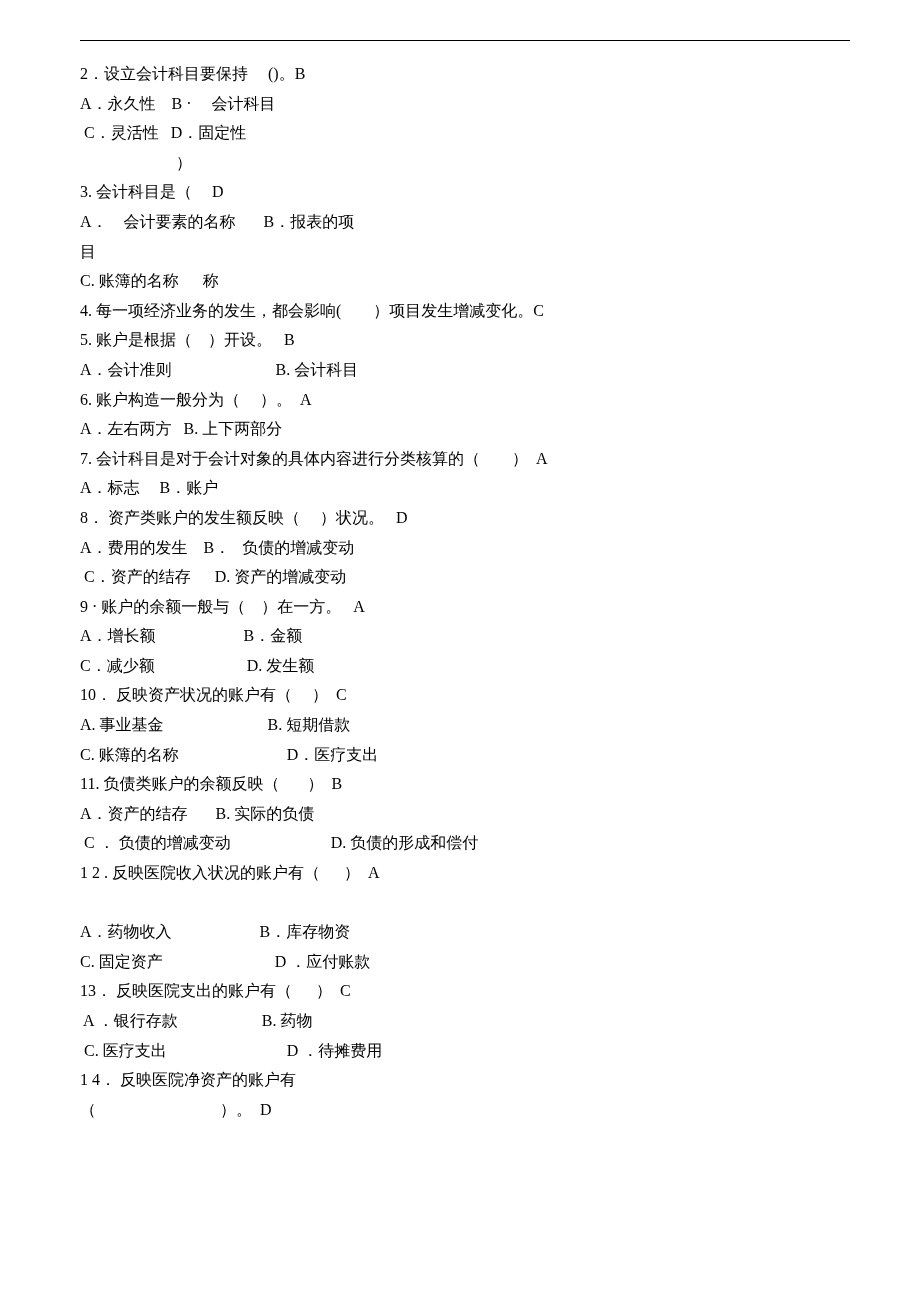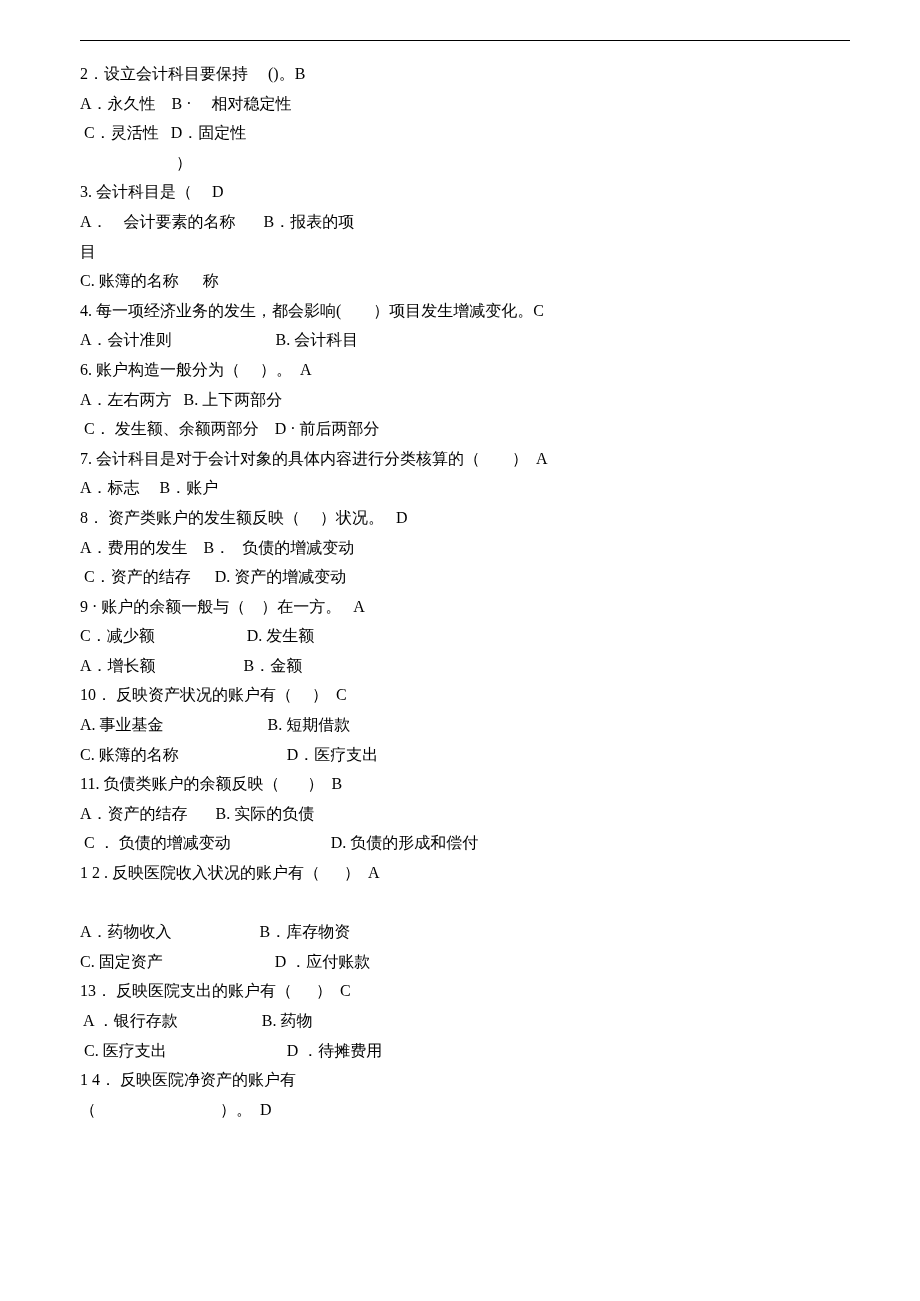--- a/index.html
+++ b/index.html
@@ -27,40 +27,40 @@
     white-space: pre;
   }
 </style>
 </head>
 <body>
 
 <div class="page">
   <div class="hr-top"></div>
   <div id="content">
       <div class="line">2．设立会计科目要保持     ()。B</div>
-      <div class="line">A．永久性    B ·     相对稳定性</div>
+      <div class="line">A．永久性    B ·     会计科目</div>
       <div class="line"> C．灵活性   D．固定性</div>
       <div class="line">                        ）</div>
       <div class="line">3. 会计科目是（     D</div>
       <div class="line">A．    会计要素的名称       B．报表的项</div>
       <div class="line">目</div>
       <div class="line">C. 账簿的名称      称</div>
       <div class="line">4. 每一项经济业务的发生，都会影响(        ）项目发生增减变化。C</div>
+      <div class="line">5. 账户是根据（    ）开设。   B</div>
       <div class="line">A．会计准则                          B. 会计科目</div>
       <div class="line">6. 账户构造一般分为（     ）。  A</div>
       <div class="line">A．左右两方   B. 上下两部分</div>
-      <div class="line"> C． 发生额、余额两部分    D · 前后两部分</div>
       <div class="line">7. 会计科目是对于会计对象的具体内容进行分类核算的（        ）  A</div>
       <div class="line">A．标志     B．账户</div>
       <div class="line">8． 资产类账户的发生额反映（     ）状况。   D</div>
       <div class="line">A．费用的发生    B．   负债的增减变动</div>
       <div class="line"> C．资产的结存      D. 资产的增减变动</div>
       <div class="line">9 · 账户的余额一般与（    ）在一方。   A</div>
+      <div class="line">A．增长额                      B．金额</div>
       <div class="line">C．减少额                       D. 发生额</div>
-      <div class="line">A．增长额                      B．金额</div>
       <div class="line">10． 反映资产状况的账户有（     ）  C</div>
       <div class="line">A. 事业基金                          B. 短期借款</div>
       <div class="line">C. 账簿的名称                           D．医疗支出</div>
       <div class="line">11. 负债类账户的余额反映（       ）  B</div>
       <div class="line">A．资产的结存       B. 实际的负债</div>
       <div class="line"> C ． 负债的增减变动                         D. 负债的形成和偿付</div>
       <div class="line">1 2 . 反映医院收入状况的账户有（      ）  A</div>
       <div class="line">&nbsp;</div>
       <div class="line">A．药物收入                      B．库存物资</div>
       <div class="line">C. 固定资产                            D ．应付账款</div>

